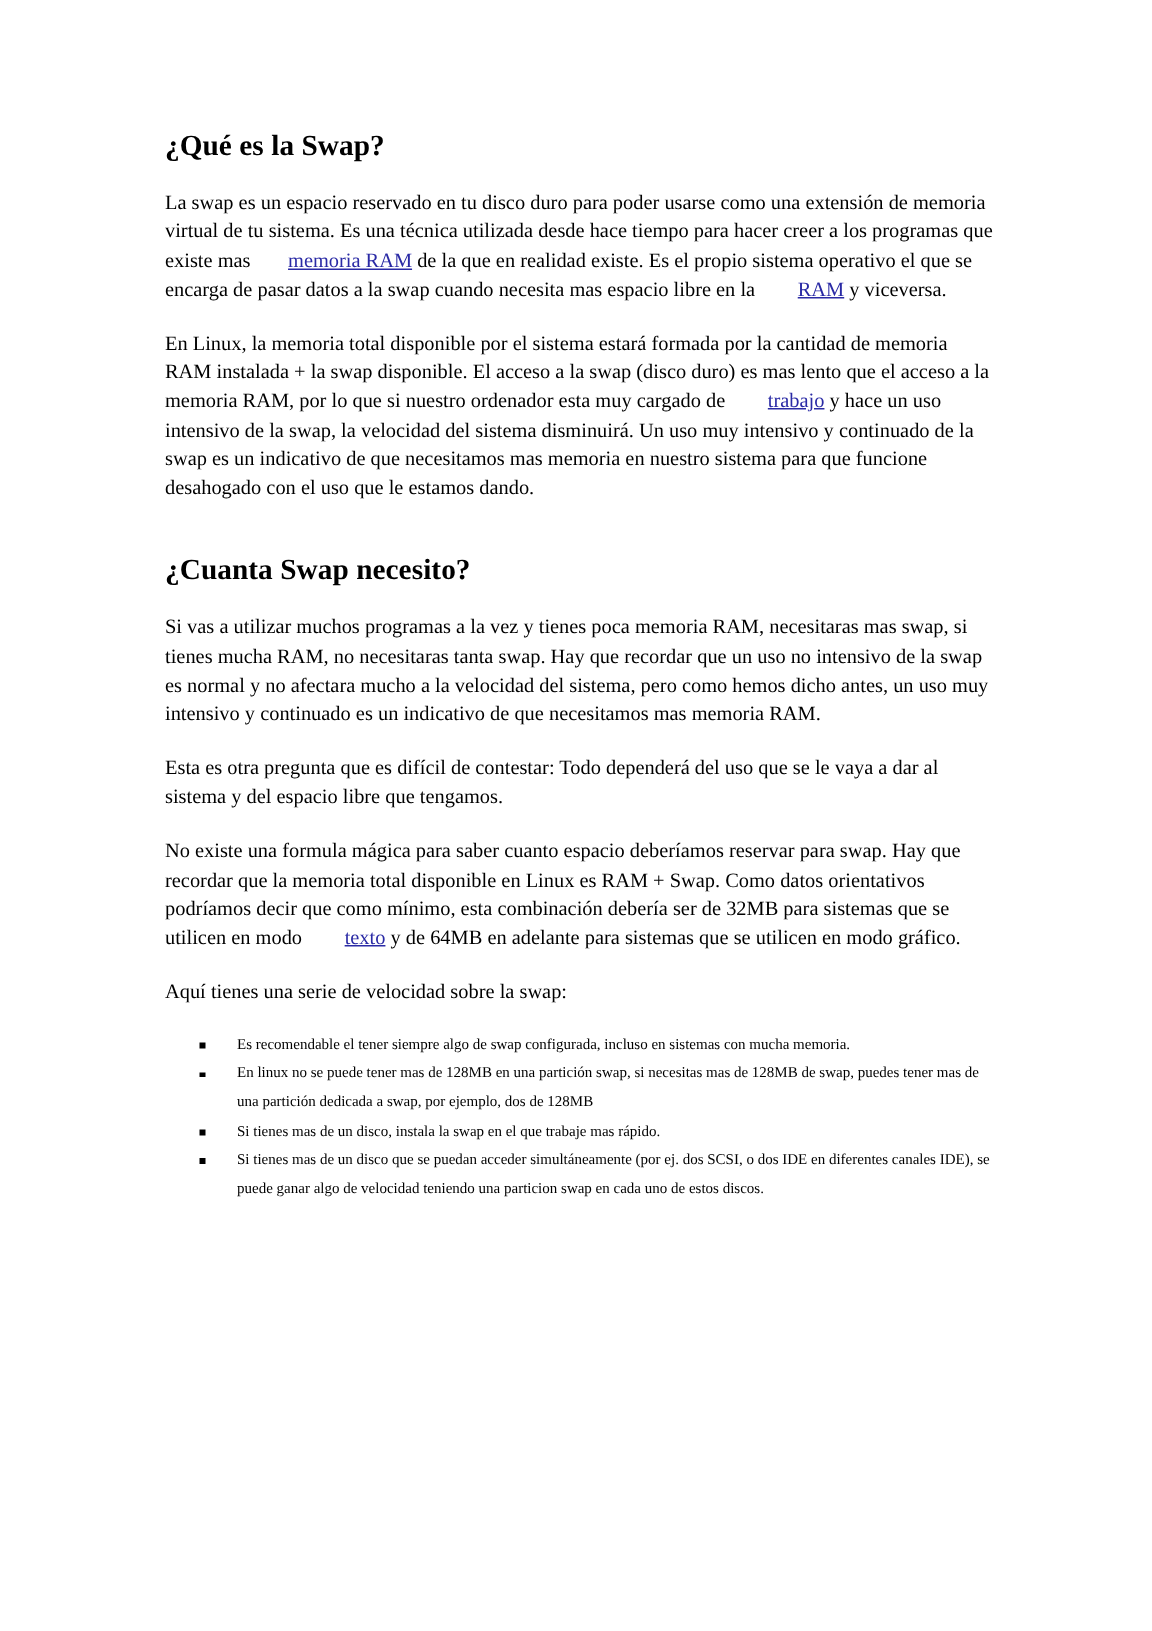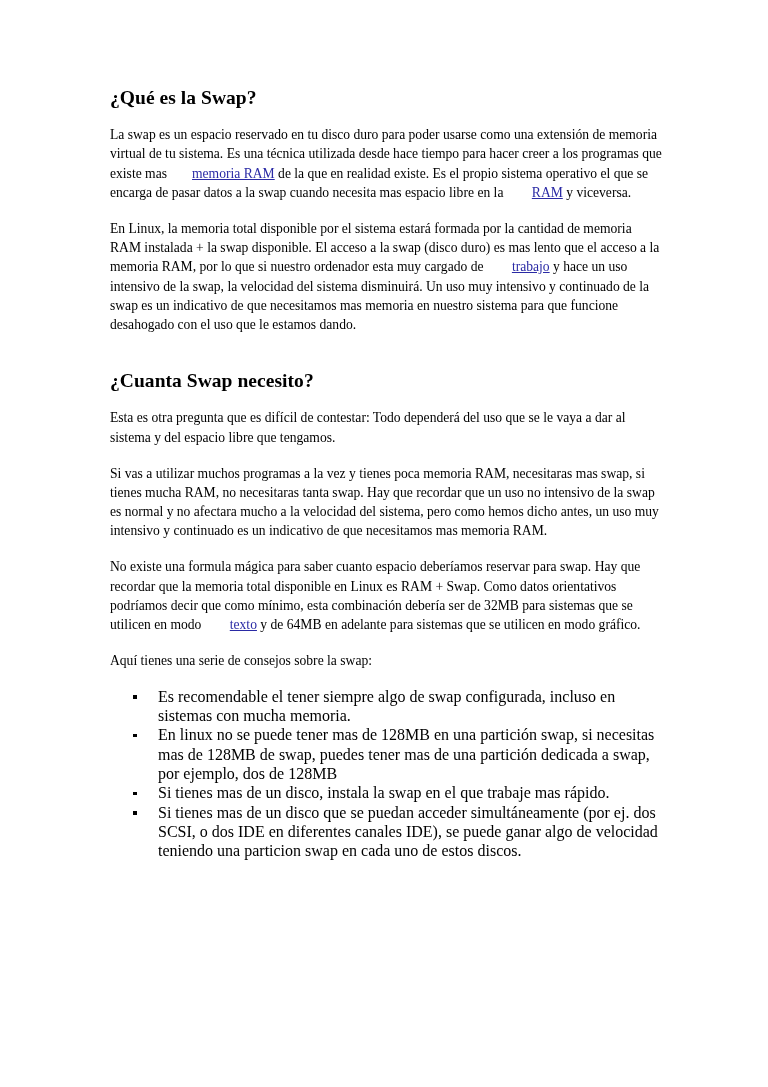--- a/index.html
+++ b/index.html
@@ -52,21 +52,21 @@
     text-decoration: underline;
     margin-left: 25px;
   }
   ul.doc-list {
     margin: 0;
     padding: 0;
     list-style: none;
   }
   ul.doc-list li {
     position: relative;
-    font-size: 16px;
+    font-size: 10px;
     line-height: 19.3px;
     margin: 0 0 0 0;
     padding-left: 48px;
     color: #000000;
   }
   ul.doc-list li .bullet-marker {
     position: absolute;
     left: 23px;
     top: 8.5px;
     width: 3.6px;
@@ -91,33 +91,33 @@
     </p>
 
     <p class="doc-para">
       <span>En Linux, la memoria total disponible por el sistema estará formada por la cantidad de memoria RAM instalada + la swap disponible. El acceso a la swap (disco duro) es mas lento que el acceso a la memoria RAM, por lo que si nuestro ordenador esta muy cargado de </span><a class="doc-link" href="#">trabajo</a><span> y hace un uso intensivo de la swap, la velocidad del sistema disminuirá. Un uso muy intensivo y continuado de la swap es un indicativo de que necesitamos mas memoria en nuestro sistema para que funcione desahogado con el uso que le estamos dando.</span>
     </p>
 
 
     <h1 class="doc-heading second">¿Cuanta Swap necesito?</h1>
 
     <p class="doc-para">
-      <span>Esta es otra pregunta que es difícil de contestar: Todo dependerá del uso que se le vaya a dar al sistema y del espacio libre que tengamos.</span>
+      <span>Si vas a utilizar muchos programas a la vez y tienes poca memoria RAM, necesitaras mas swap, si tienes mucha RAM, no necesitaras tanta swap. Hay que recordar que un uso no intensivo de la swap es normal y no afectara mucho a la velocidad del sistema, pero como hemos dicho antes, un uso muy intensivo y continuado es un indicativo de que necesitamos mas memoria RAM.</span>
     </p>
 
     <p class="doc-para">
-      <span>Si vas a utilizar muchos programas a la vez y tienes poca memoria RAM, necesitaras mas swap, si tienes mucha RAM, no necesitaras tanta swap. Hay que recordar que un uso no intensivo de la swap es normal y no afectara mucho a la velocidad del sistema, pero como hemos dicho antes, un uso muy intensivo y continuado es un indicativo de que necesitamos mas memoria RAM.</span>
+      <span>Esta es otra pregunta que es difícil de contestar: Todo dependerá del uso que se le vaya a dar al sistema y del espacio libre que tengamos.</span>
     </p>
 
     <p class="doc-para">
       <span>No existe una formula mágica para saber cuanto espacio deberíamos reservar para swap. Hay que recordar que la memoria total disponible en Linux es RAM + Swap. Como datos orientativos podríamos decir que como mínimo, esta combinación debería ser de 32MB para sistemas que se utilicen en modo </span><a class="doc-link" href="#">texto</a><span> y de 64MB en adelante para sistemas que se utilicen en modo gráfico.</span>
     </p>
 
     <p class="doc-para">
-      <span>Aquí tienes una serie de consejos sobre la swap:</span>
+      <span>Aquí tienes una serie de velocidad sobre la swap:</span>
     </p>
 
     <div class="list-wrap">
       <ul class="doc-list">
         <li>
           <span class="bullet-marker"></span>
           <span>Es recomendable el tener siempre algo de swap configurada, incluso en sistemas con mucha memoria.</span>
         </li>
         <li>
           <span class="bullet-marker"></span>

